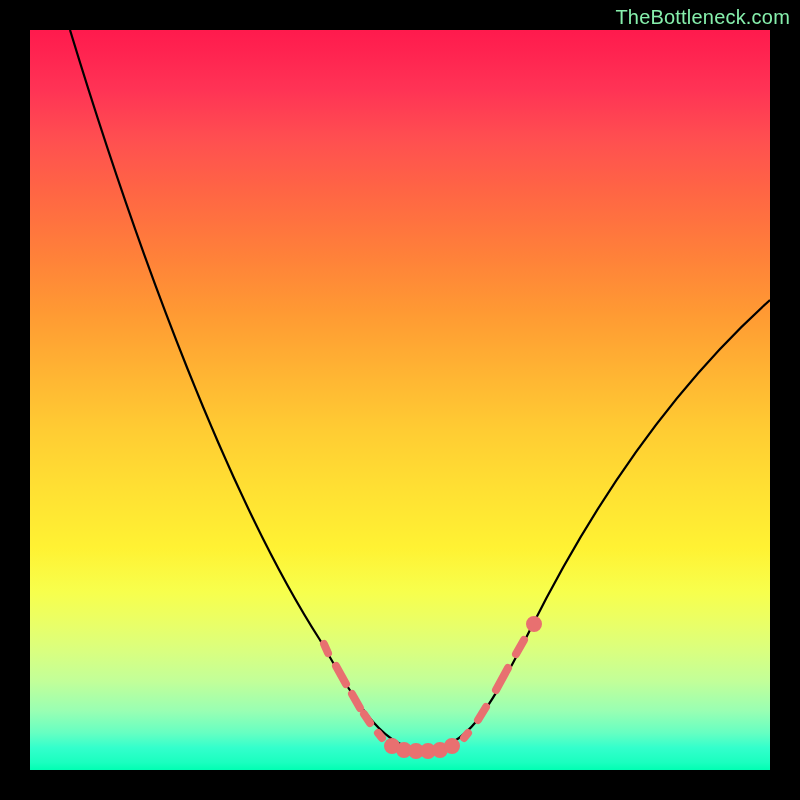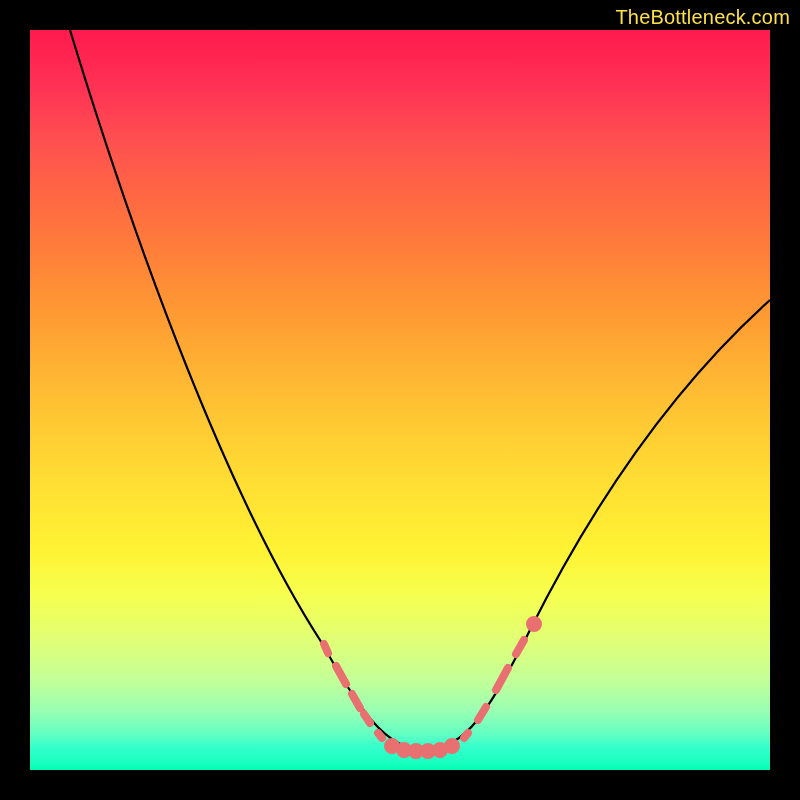--- a/index.html
+++ b/index.html
@@ -37,21 +37,21 @@
       #1affbf 99%,
       #00ffb3 100%
     );
   }
   .watermark {
     position: absolute;
     top: 6px;
     right: 10px;
     font-family: Arial, Helvetica, sans-serif;
     font-size: 20px;
-    color: #fde047;
+    color: #86efac;
     letter-spacing: 0.2px;
   }
   svg.curve {
     position: absolute;
     left: 0; top: 0;
     width: 740px; height: 740px;
   }
 </style>
 </head>
 <body>

